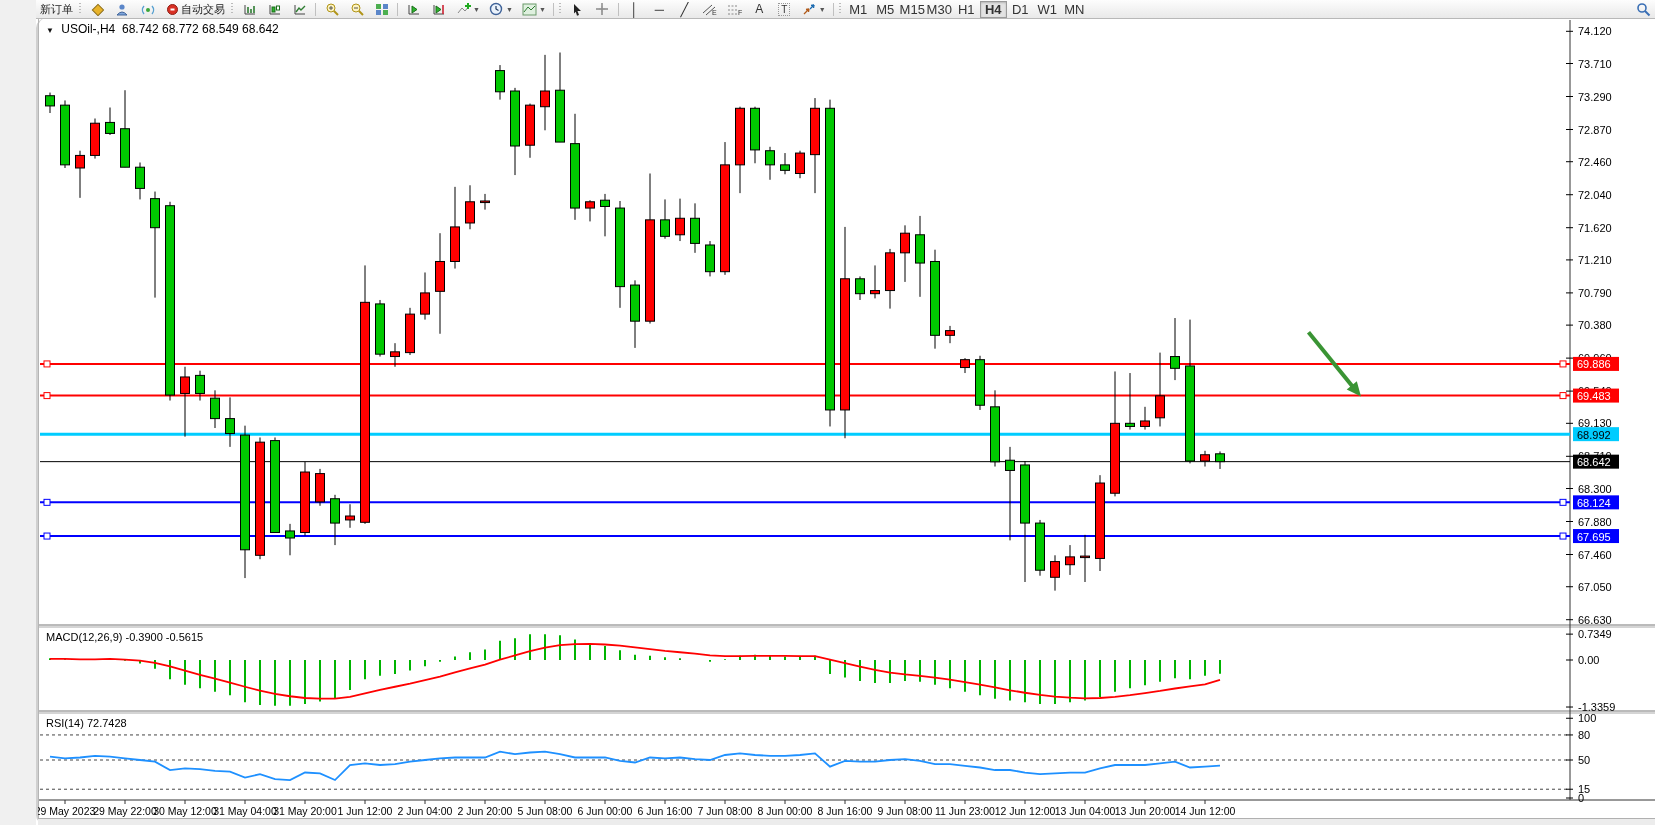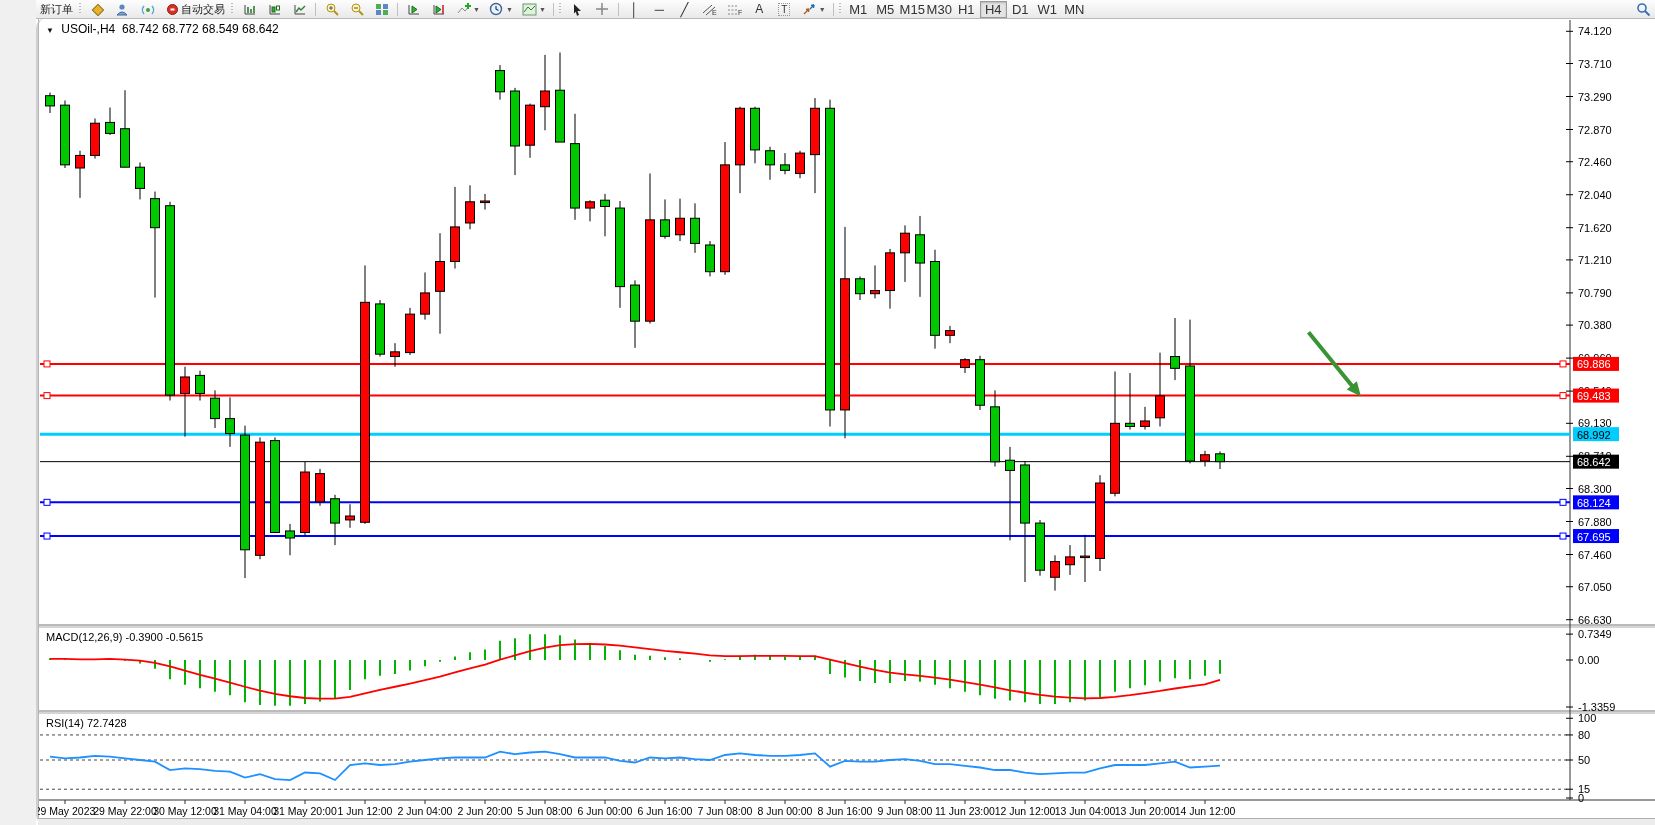--- a/index.html
+++ b/index.html
@@ -10,21 +10,21 @@
     display:flex;align-items:center;font-size:11px;color:#222;z-index:5;white-space:nowrap;}
   .tbtn{display:inline-flex;align-items:center;height:16px;padding:0 4px;cursor:default;}
   .grip{width:4px;height:12px;margin:0 2px;
     background-image:repeating-linear-gradient(#bbb 0 1px,transparent 1px 3px);
     background-size:2px 100%;background-repeat:repeat-y;}
   .vsep{width:1px;height:13px;background:#c0c0c0;margin:0 3px;}
   .icon{display:inline-flex;align-items:center;justify-content:center;width:17px;height:16px;}
   .caret{font-size:7px;color:#555;margin-left:1px;}
   .tf{width:25px;height:15px;display:inline-flex;align-items:center;justify-content:center;
     font-size:13px;color:#333;border:1px solid transparent;cursor:default;}
-  .tf.active{background:#e3e3e3;border:1px solid #9a9a9a;box-shadow:inset 0 1px 2px rgba(0,0,0,.2);}
+  .tf.active{background:#e3e3e3;border:1px solid #9a9a9a;box-shadow:inset 0 1px 2px rgba(0,0,0,.2);font-weight:bold;}
   #right-icons{position:absolute;right:6px;top:1px;display:flex;align-items:center;}
   .badge{position:absolute;top:-4px;right:-6px;background:#e03024;color:#fff;border-radius:7px;
     font-size:9px;min-width:11px;height:11px;display:flex;align-items:center;justify-content:center;padding:0 2px;}
   
   #chartwin{position:absolute;left:0;top:18px;width:1655px;height:807px;background:#fff;
     border-left:2px solid #d0d0d0;border-right:1px solid #d0d0d0;box-sizing:border-box;border-radius:10px;}
   #chart-title{position:absolute;left:8px;top:4px;font-size:12px;color:#000;z-index:4;}
   #chart-title .tri{font-size:8px;margin-right:4px;color:#111;}
   #macd-label,#rsi-label{position:absolute;left:8px;font-size:11px;color:#000;z-index:4;}
   #macd-label{top:613px;}

